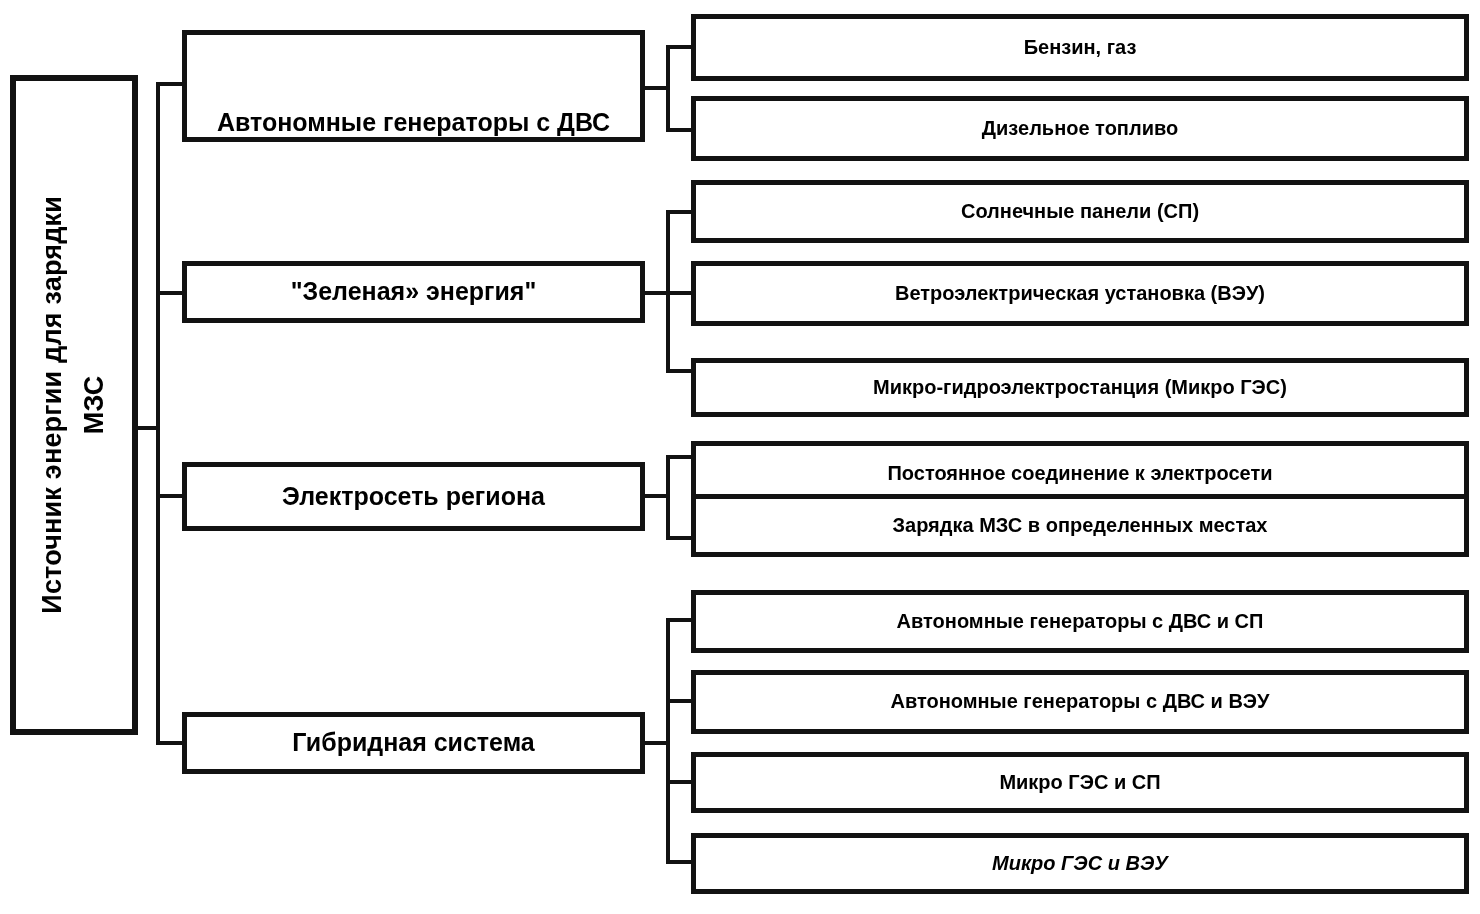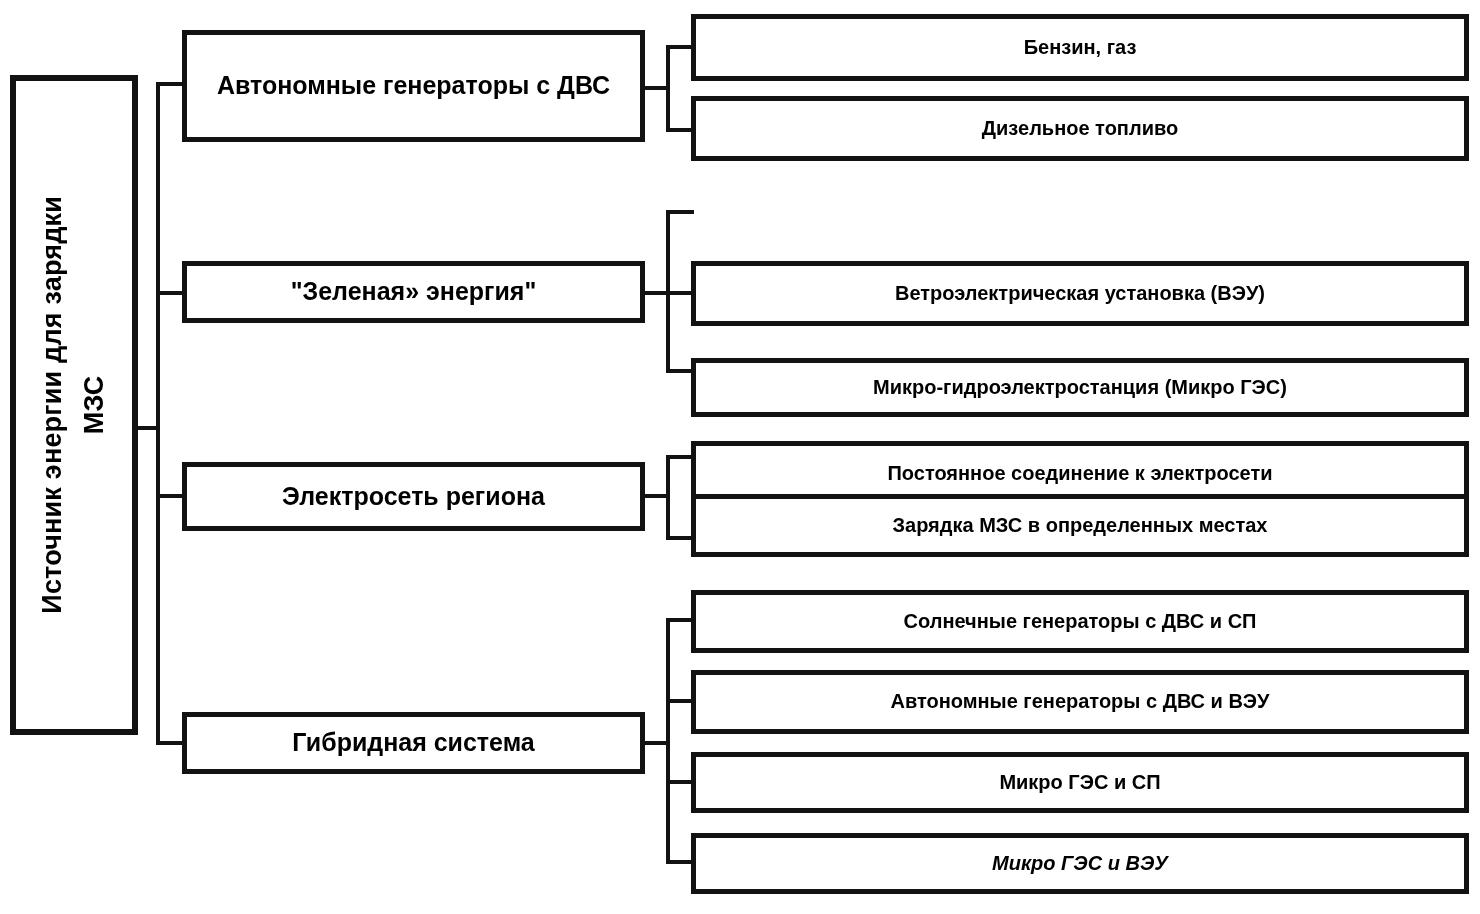--- a/index.html
+++ b/index.html
@@ -110,21 +110,21 @@
   <div class="line h" style="left:666px; top:780px; width:28px;"></div>
   <div class="line h" style="left:666px; top:860px; width:28px;"></div>
 
   <div class="box" id="root-box">
     <div class="rot-wrap">
       <div>Источник энергии для зарядки</div>
       <div>МЗС</div>
     </div>
   </div>
 
-  <div class="box l2" style="top:30px; height:112px;">
+  <div class="box l2" style="top:30px; height:112px;align-items:flex-end;">
     <span class="box-label">Автономные генераторы с ДВС</span>
   </div>
 
   <div class="box l2" style="top:261px; height:62px;">
     <span class="box-label">"Зеленая» энергия"</span>
   </div>
 
   <div class="box l2" style="top:462px; height:69px;">
     <span class="box-label">Электросеть региона</span>
   </div>
@@ -134,39 +134,42 @@
   </div>
 
   <div class="box l3" style="top:14px; height:67px;">
     <span class="box-label">Бензин, газ</span>
   </div>
 
   <div class="box l3" style="top:96px; height:65px;">
     <span class="box-label">Дизельное топливо</span>
   </div>
 
+  <div class="box l3" style="top:180px; height:63px;">
+    <span class="box-label">Солнечные панели (СП)</span>
+  </div>
 
   <div class="box l3" style="top:261px; height:65px;">
     <span class="box-label">Ветроэлектрическая установка (ВЭУ)</span>
   </div>
 
   <div class="box l3" style="top:358px; height:59px;">
     <span class="box-label">Микро-гидроэлектростанция (Микро ГЭС)</span>
   </div>
 
   <div class="box l3" style="top:441px; height:66px;">
     <span class="box-label">Постоянное соединение к электросети</span>
   </div>
 
   <div class="box l3" style="top:494px; height:63px;">
     <span class="box-label">Зарядка МЗС в определенных местах</span>
   </div>
 
   <div class="box l3" style="top:590px; height:63px;">
-    <span class="box-label">Солнечные генераторы с ДВС и СП</span>
+    <span class="box-label">Автономные генераторы с ДВС и СП</span>
   </div>
 
   <div class="box l3" style="top:670px; height:64px;">
     <span class="box-label">Автономные генераторы с ДВС и ВЭУ</span>
   </div>
 
   <div class="box l3" style="top:752px; height:61px;">
     <span class="box-label">Микро ГЭС и СП</span>
   </div>
 

